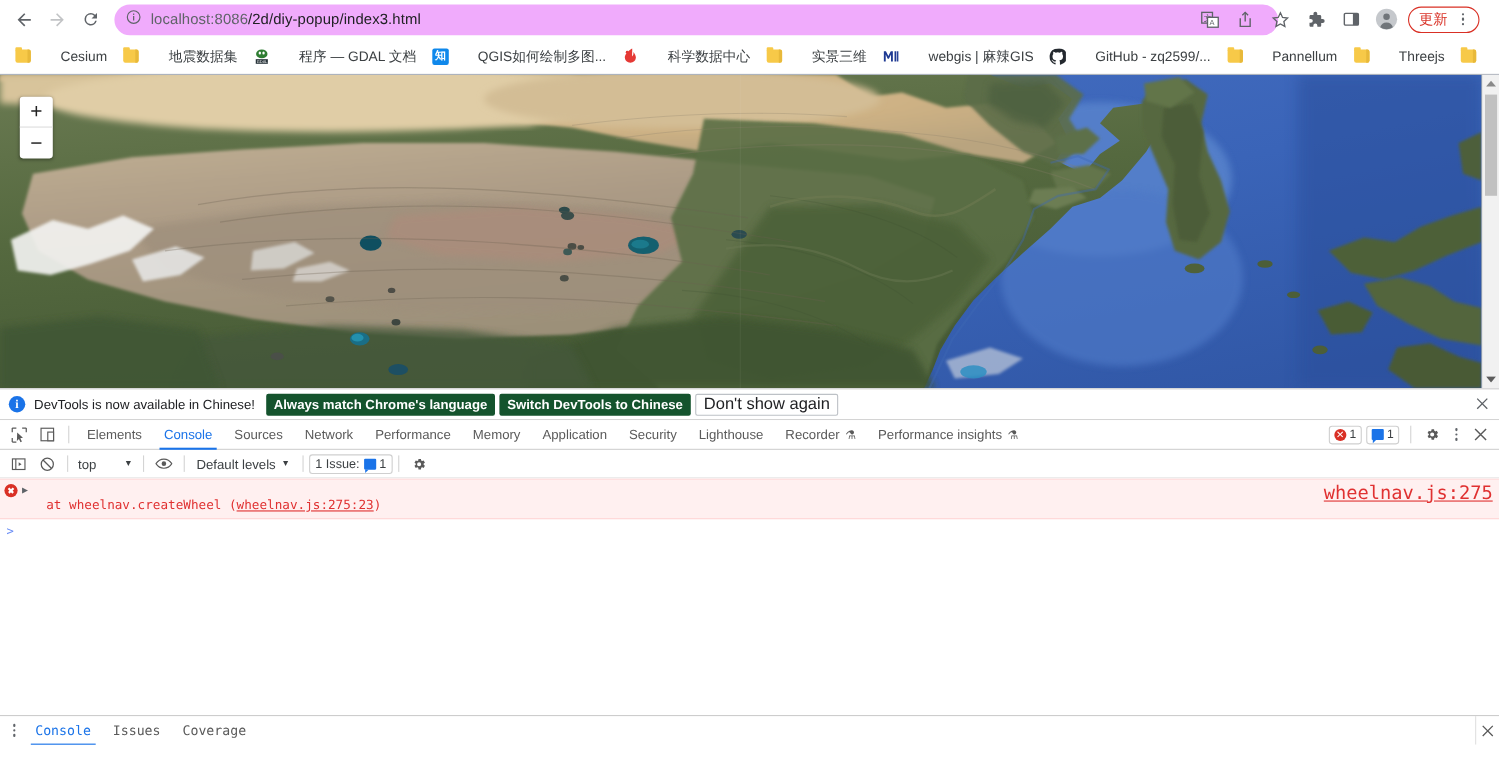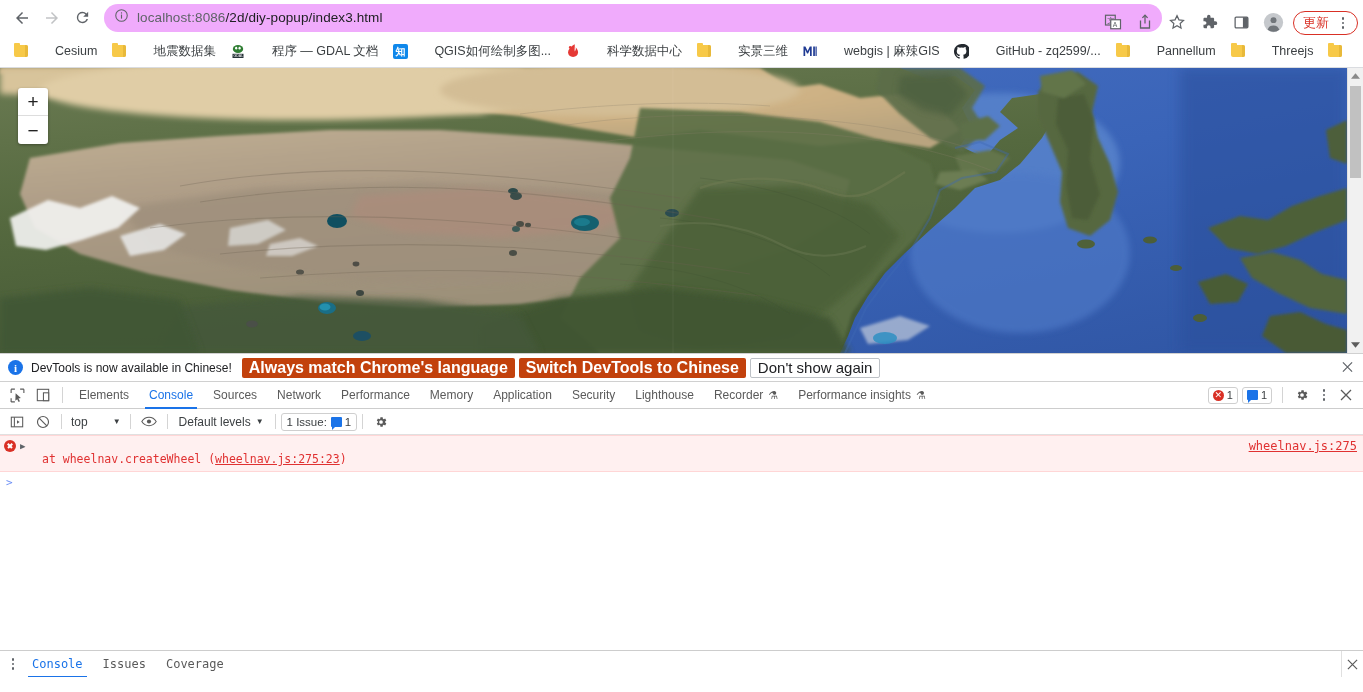--- a/index.html
+++ b/index.html
@@ -47,23 +47,23 @@
     font-size: 13.5px;
     color: #202124;
     white-space: nowrap;
     overflow: hidden;
     letter-spacing: .1px;
   }
   .omnibox .url .host { color: #5f6368; }
 
   .toolbar-right {
     display: flex;
-    align-items: flex-end;
+    align-items: center;
     position: absolute;
-    right: 5px;
+    right: 18px;
     top: 0; bottom: 0;
   }
   .tb-icon {
     width: 26px; height: 26px;
     display: flex; align-items: center; justify-content: center;
     margin: 0 3px;
   }
   .update-pill {
     display: flex; align-items: center;
     border: 1px solid #d93025;
@@ -185,24 +185,24 @@
   }
   .dt-notify .info-blue {
     width: 15px; height: 15px; border-radius: 50%;
     background: #1a73e8; color: #fff;
     font-size: 11px; font-weight: bold;
     display:flex; align-items:center; justify-content:center;
     margin-right: 8px; font-family:"Liberation Serif", serif;
   }
   .dt-notify .msg { margin-right: 10px; }
   .btn-blue {
-    background: #c2410c; color: #fff;
+    background: #14532d; color: #fff;
     border: none; border-radius: 2px;
     height: 20px; padding: 0 7px;
-    font-size: 16px; font-weight: bold;
+    font-size: 12px; font-weight: bold;
     margin-right: 4px;
     font-family: "Liberation Sans", sans-serif;
     cursor: default;
   }
   .btn-plain {
     background: #fff; color: #202124;
     border: 1px solid #bdc1c6; border-radius: 2px;
     height: 20px; padding: 0 7px;
     font-size: 15px;
     font-family: "Liberation Sans", sans-serif;
@@ -330,21 +330,21 @@
     content:''; position:absolute; left:3px; top:5.2px; width:6px;height:1.6px;background:#fff;
   }
   .err-circle:before{ transform:rotate(45deg); }
   .err-circle:after{ transform:rotate(-45deg); }
   .err-caret { color:#5f6368; font-size:9px; margin-right:2px; margin-top:2px; flex:0 0 auto;}
   .err-text { color:#e03131; line-height:15px; }
   .err-stack { color:#e03131; line-height:15px; padding-left:42px; }
   .err-stack a { color:#e03131; text-decoration: underline; }
   .err-src {
     position:absolute; right:6px; top:3px;
-    color:#e03131; text-decoration:underline; font-size:12px;
+    color:#e03131; text-decoration:underline; font-size:17px;
   }
   .prompt-row {
     display:flex; align-items:center;
     padding: 4px 6px; color:#6b8ef5; font-size:11px;
   }
 
   
   .drawer-tabs {
     position:absolute; bottom:0; left:0; right:0;
     height: 27px;

